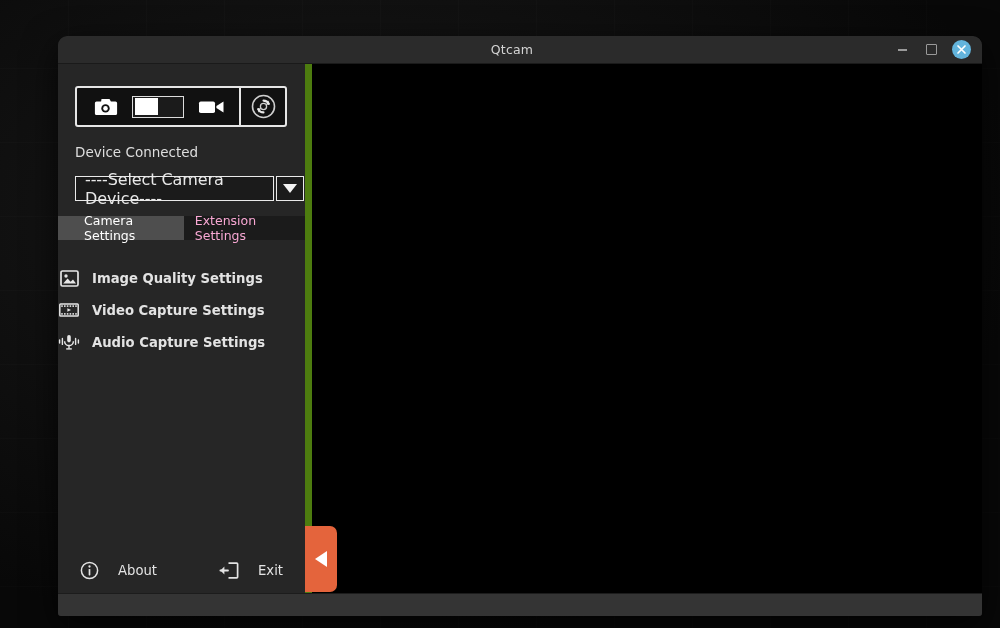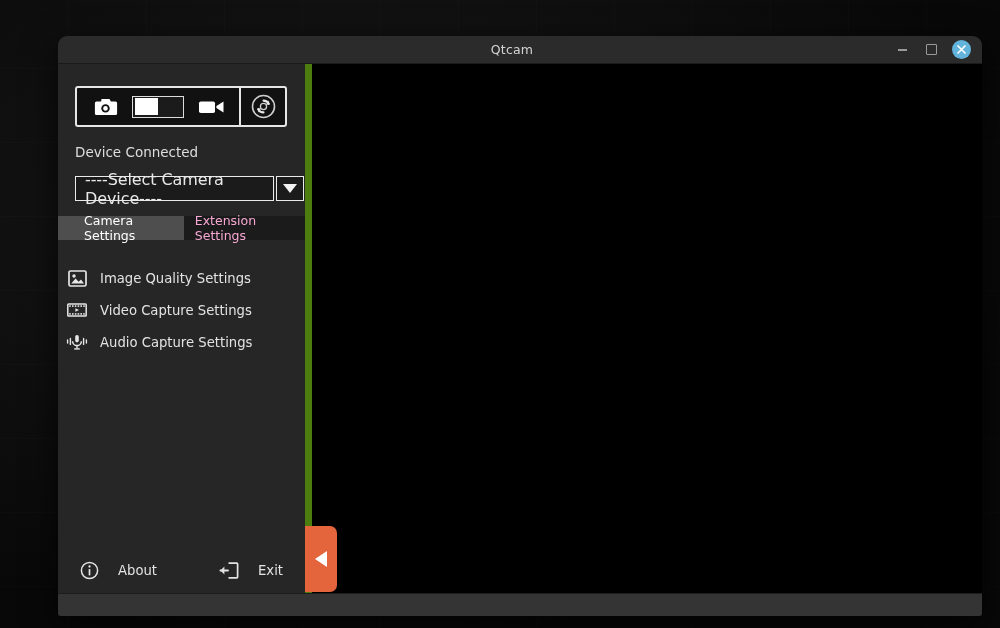--- a/index.html
+++ b/index.html
@@ -256,22 +256,23 @@
   
   #settings-list {
     margin-top: 22px;
     display: flex;
     flex-direction: column;
   }
   .settings-item {
     display: flex;
     align-items: center;
     height: 32px;
-    padding-left: 8px;
+    padding-left: 0;
     gap: 12px;
+    font-weight: bold;
   }
   .settings-item .icon-box {
     width: 22px;
     height: 22px;
     display: flex;
     align-items: center;
     justify-content: center;
     flex: 0 0 22px;
   }
   .settings-item .label {

